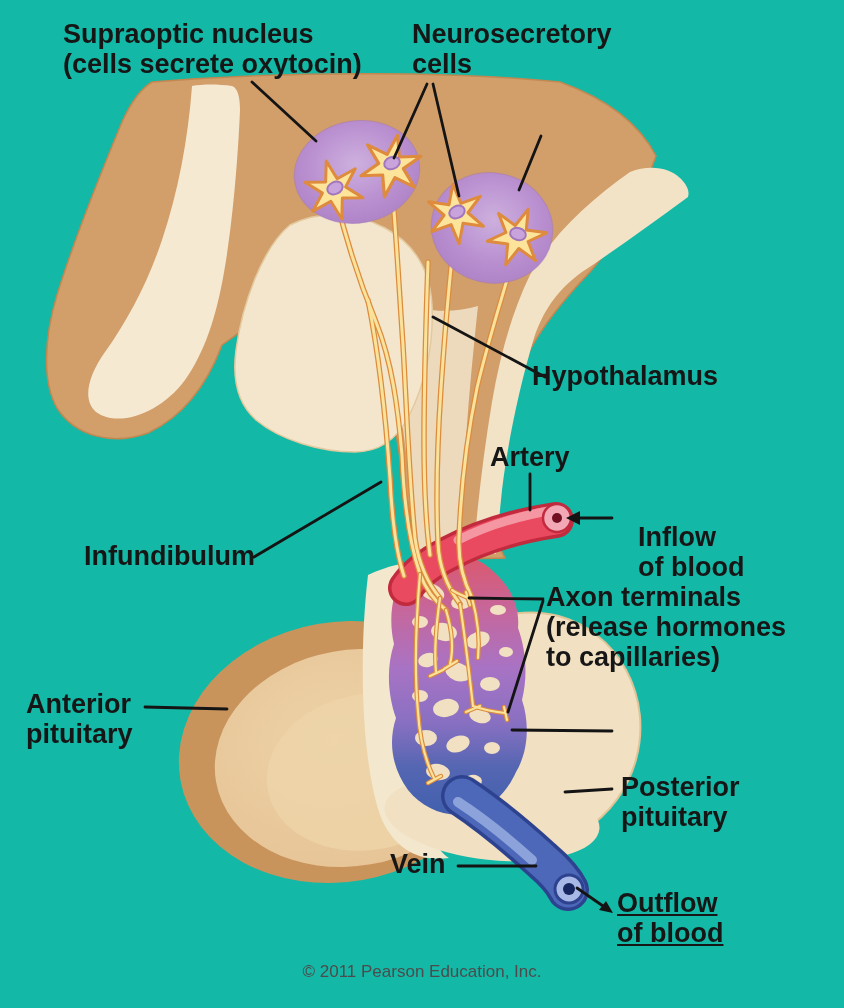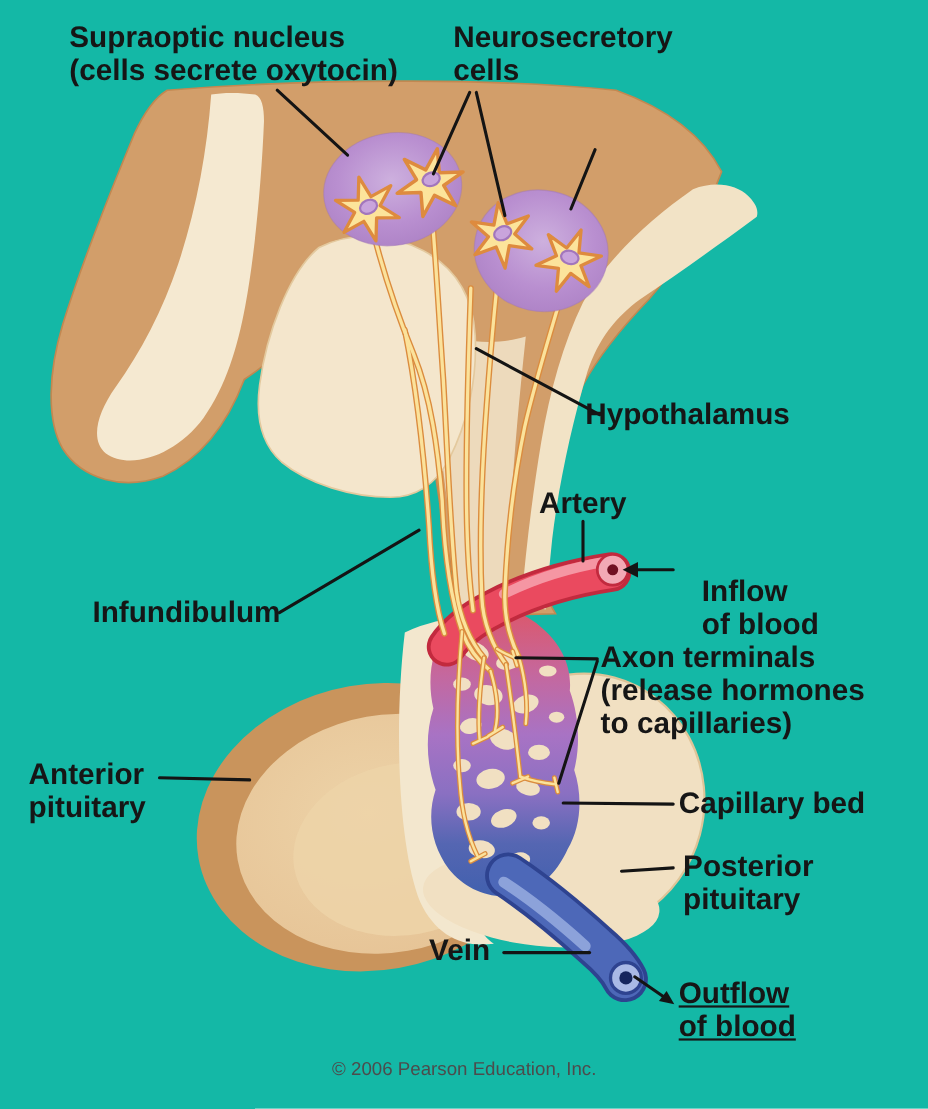--- a/index.html
+++ b/index.html
@@ -291,21 +291,20 @@
 <div class="lbl l-hypothalamus">Hypothalamus</div>
 <div class="lbl l-artery">Artery</div>
 <div class="lbl l-inflow">Inflow
 of blood</div>
 <div class="lbl l-infundibulum">Infundibulum</div>
 <div class="lbl l-axonterminals">Axon terminals
 (release hormones
 to capillaries)</div>
 <div class="lbl l-anterior">Anterior
 pituitary</div>
-<div class="lbl l-capillary">Capillary bed</div>
 <div class="lbl l-posterior">Posterior
 pituitary</div>
 <div class="lbl l-vein">Vein</div>
 <div class="lbl l-outflow">Outflow
 of blood</div>
-<div class="copyright">© 2006 Pearson Education, Inc.</div>
+<div class="copyright">© 2011 Pearson Education, Inc.</div>
 
 </div>
 
 </body></html>

